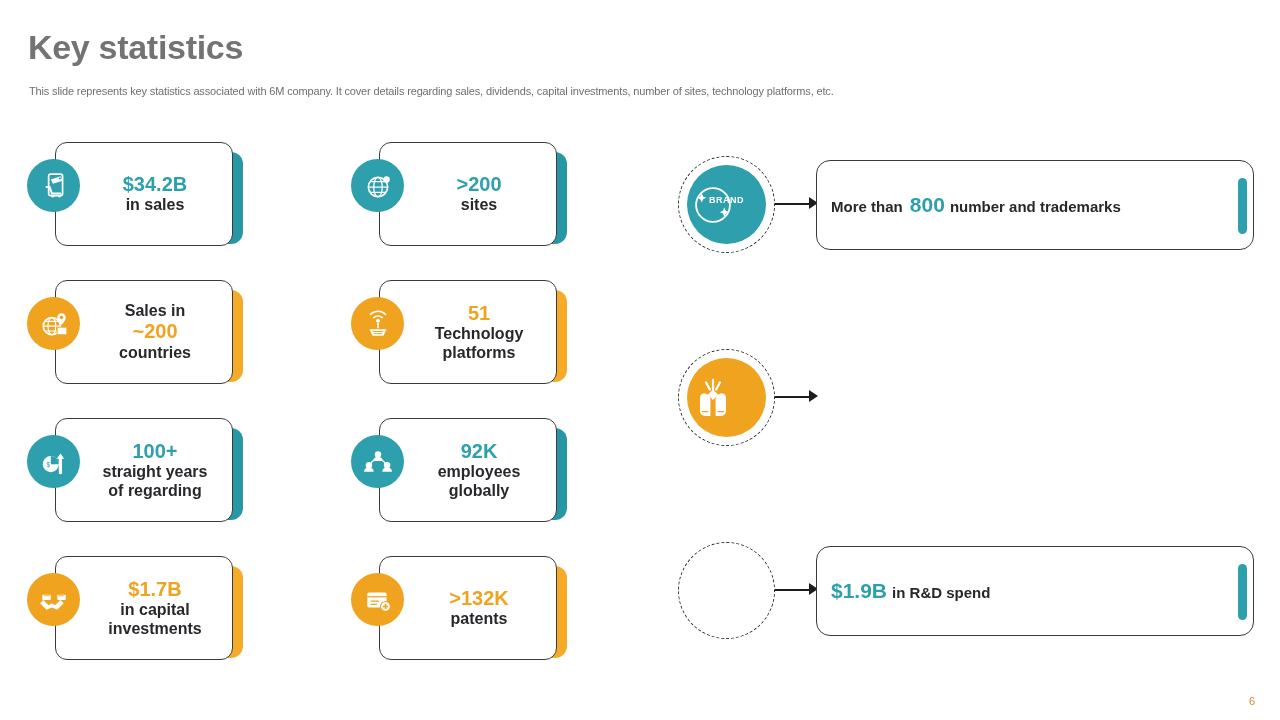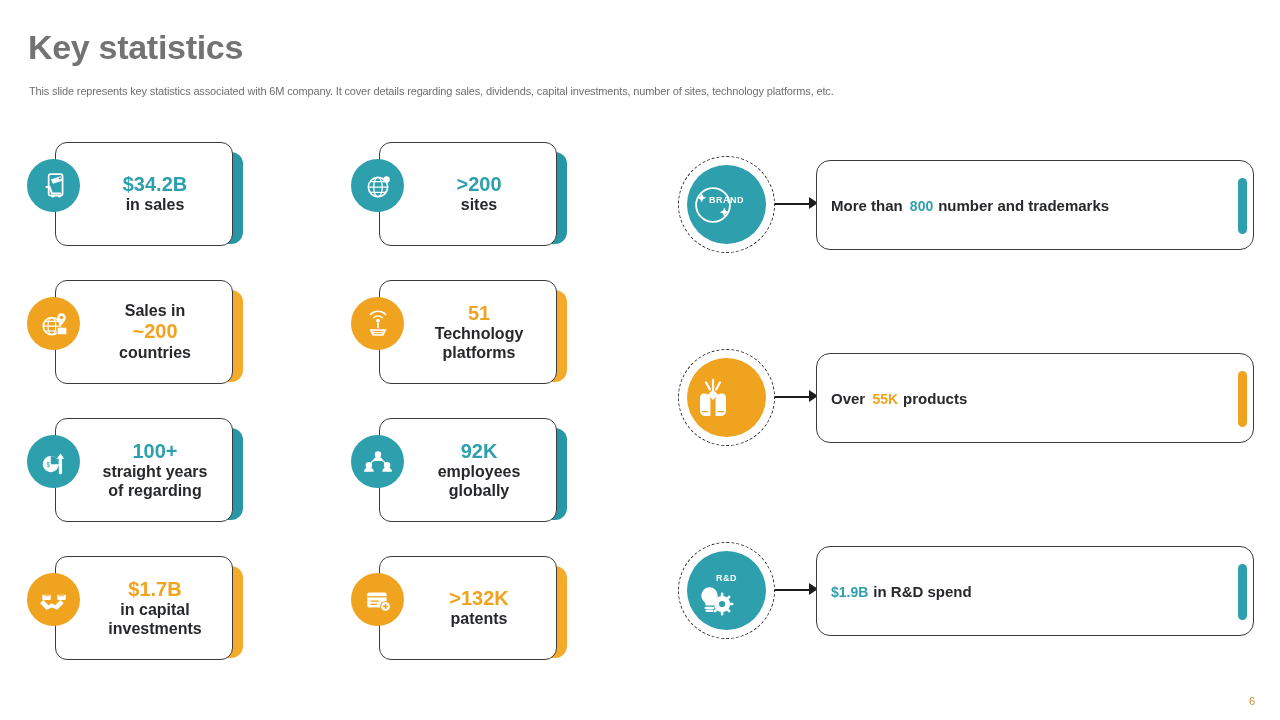--- a/index.html
+++ b/index.html
@@ -87,21 +87,21 @@
   }
   .panel .tab {
     position: absolute; right: 6px; top: 17px;
     width: 9px; height: 56px; border-radius: 5px;
   }
   .panel .label {
     padding-left: 14px;
     font-size: 15px; font-weight: bold; color: #26282b;
     white-space: nowrap;
   }
-  .panel .label .num { font-size: 14px; font-weight: bold; }
+  .panel .label .num { font-size: 21px; font-weight: bold; }
   .panel .label .num.teal { color: #2d9fad; }
   .panel .label .num.orange { color: #f0a31e; }
   .panel .label .lead { margin-right: 3px; }
   .panel .label .trail { margin-left: 5px; }
 
   
   .footer-note {
     position: absolute; left: 402px; top: 704px;
     font-size: 11px; color: #8a8a8a;
   }
@@ -297,37 +297,23 @@
          <svg width="52" height="52" viewBox="0 0 40 40">
             <path d="M20 6v7M14.6 8l3 5.4M25.4 8l-3 5.4" stroke="#fff" stroke-width="1.7" stroke-linecap="round"></path>
        <path d="M20 13.5l4 4-4 4-4-4z" fill="#fff"></path>
        <path d="M13 16.5c-1.9 0-3 1.5-3 3.4V30c0 2.4 1.9 3.9 4.2 3.9H18V21.2c0-2.6-1.9-4.7-5-4.7z" fill="#fff"></path>
        <path d="M27 16.5c1.9 0 3 1.5 3 3.4V30c0 2.4-1.9 3.9-4.2 3.9H22V21.2c0-2.6 1.9-4.7 5-4.7z" fill="#fff"></path>
        <path d="M11.5 30.5h5M23.5 30.5h5" stroke="#f0a31e" stroke-width="1.1"></path>
           </svg>
        </div>
        <div class="connector"></div>
        <div class="arrowhead"></div>
-       <div class="box">
-         <div class="label"><span class="lead">Over</span> <span class="num orange">55K</span><span class="trail">products</span></div>
-         <div class="tab" style="background:#f0a31e"></div>
-       </div>
      </div>
       <div class="panel" style="left:678px;top:542px;width:576px;height:98px">
        <div class="ring"></div>
-       <div class="disc" style="background:#2d9fad">
-         <svg width="52" height="52" viewBox="0 0 40 40">
-            <path d="M11 23.5a6.3 6.3 0 1 1 12.6 0c0 2.5-1.5 3.9-2.5 5.1-.7.9-.9 1.6-.9 2.6h-5.8c0-1-.2-1.7-.9-2.6-1-1.2-2.5-2.6-2.5-5.1z" fill="#fff"></path>
-       <path d="M14.4 33h5.8M15.1 35.2h4.4" stroke="#fff" stroke-width="1.8" stroke-linecap="round"></path>
-       <circle cx="27" cy="30" r="6.2" fill="#fff"></circle>
-       <circle cx="27" cy="30" r="2.4" fill="#2d9fad"></circle>
-       <path d="M27 22.2v1.9M27 35.9v1.9M19.2 30h1.9M32.9 30h1.9M21.5 24.5l1.4 1.4M31.1 34.1l1.4 1.4M32.5 24.5l-1.4 1.4M22.9 34.1l-1.4 1.4" stroke="#fff" stroke-width="2" stroke-linecap="round"></path>
-          </svg>
-          <div style="position:absolute;left:0;right:0;top:22px;text-align:center;font-size:9px;font-weight:bold;color:#fff;letter-spacing:.5px">R&amp;D</div>
-       </div>
        <div class="connector"></div>
        <div class="arrowhead"></div>
        <div class="box">
          <div class="label"><span class="num teal">$1.9B</span><span class="trail">in R&amp;D spend</span></div>
          <div class="tab" style="background:#2d9fad"></div>
        </div>
      </div>
     </div>
 
   <div class="page-number">6</div>

